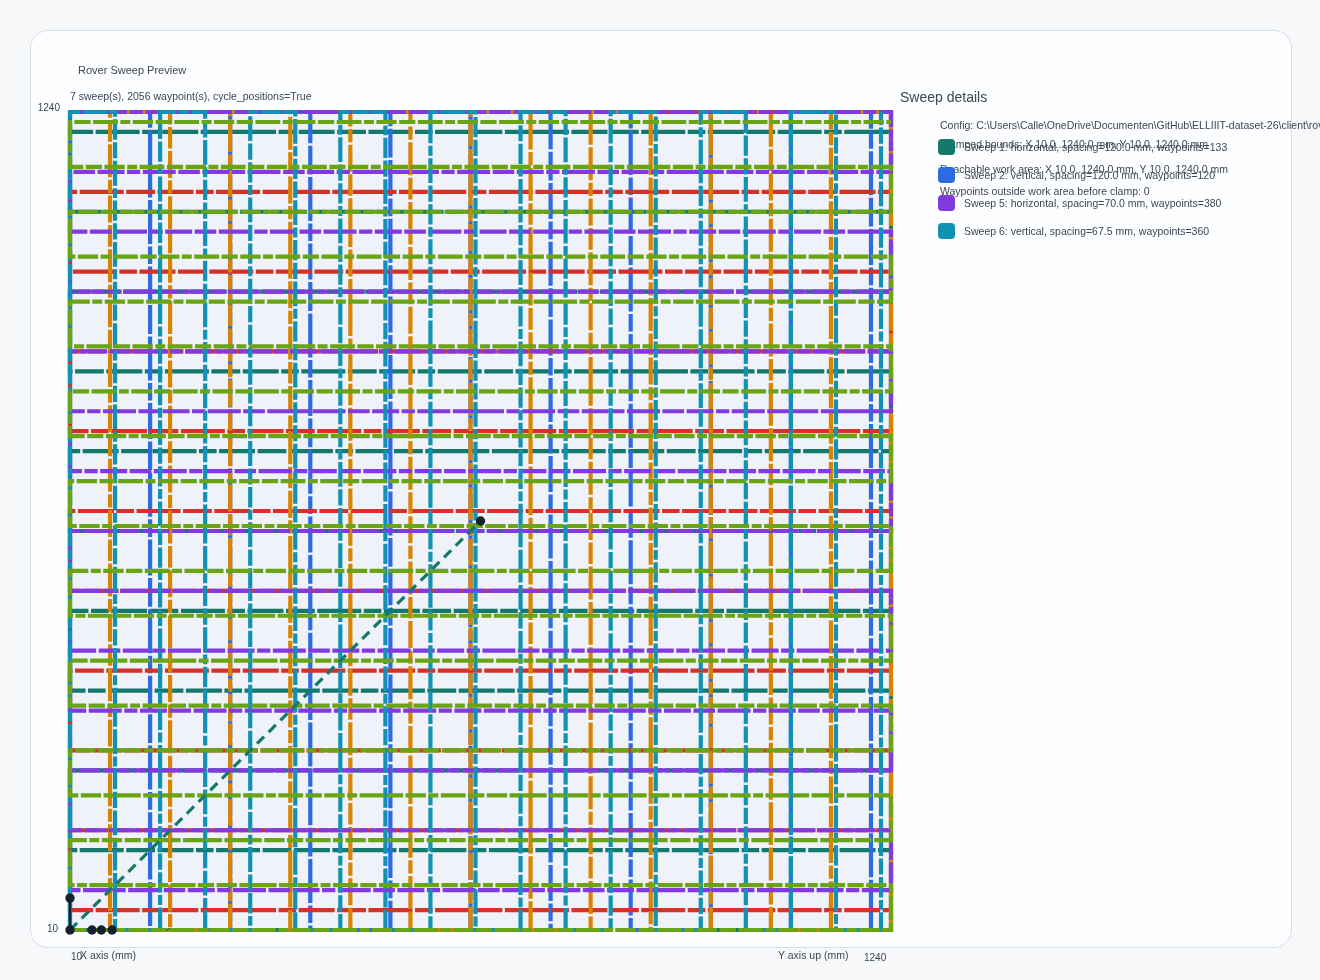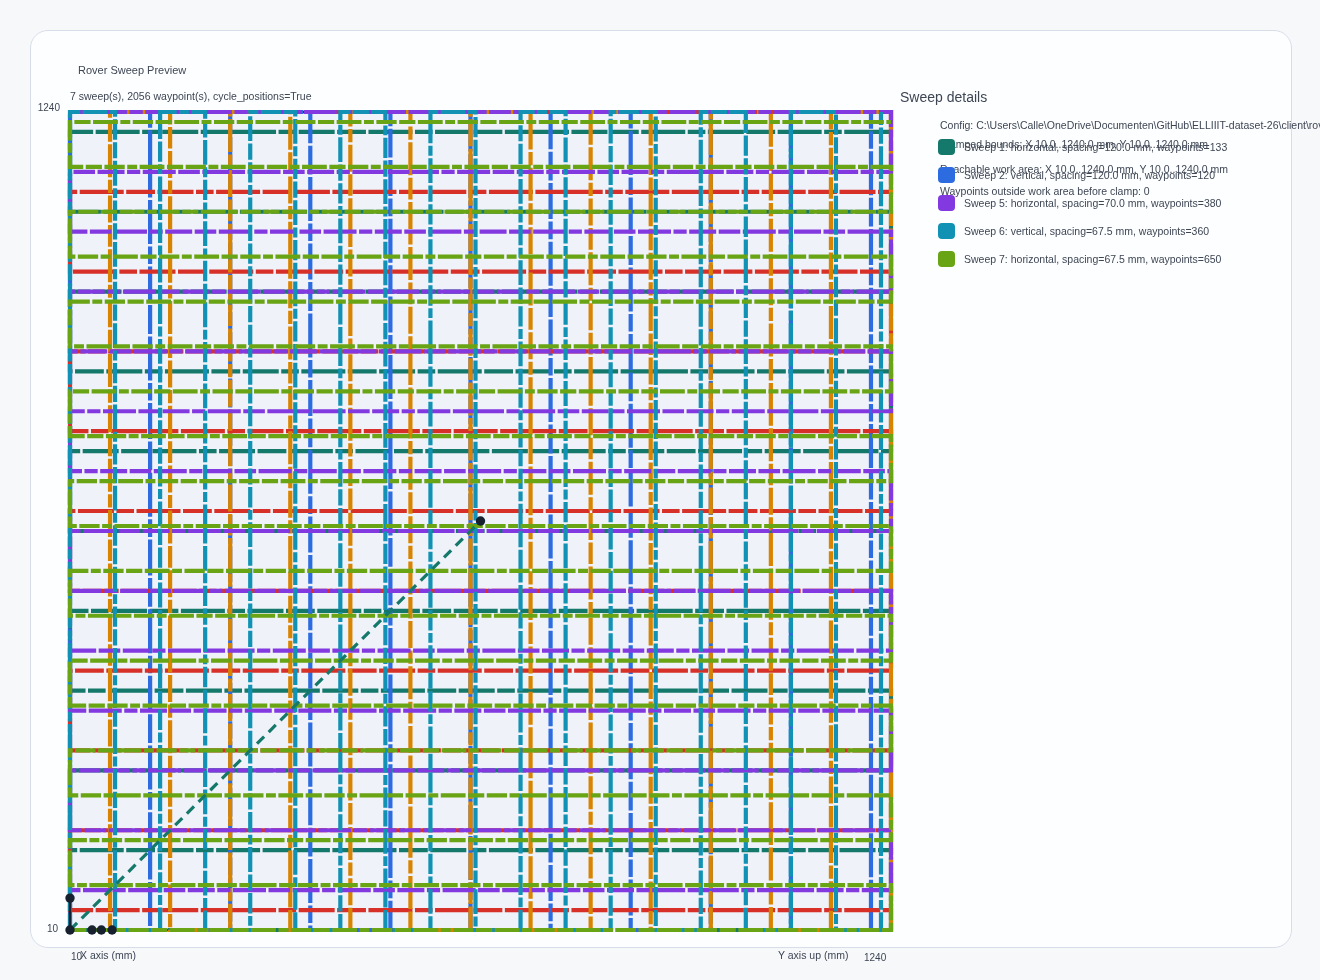--- a/index.html
+++ b/index.html
@@ -80,17 +80,13 @@
     <span class="legend-label">Sweep 2: vertical, spacing=120.0 mm, waypoints=120</span>
   </div>
   <div class="legend-row">
     <span class="legend-swatch" style="background: rgb(131, 57, 224);"></span>
     <span class="legend-label">Sweep 5: horizontal, spacing=70.0 mm, waypoints=380</span>
   </div>
   <div class="legend-row">
     <span class="legend-swatch" style="background: rgb(17, 146, 180);"></span>
     <span class="legend-label">Sweep 6: vertical, spacing=67.5 mm, waypoints=360</span>
   </div>
-  <div class="legend-row">
-    <span class="legend-swatch" style="background: rgb(105, 164, 20);"></span>
-    <span class="legend-label">Sweep 7: horizontal, spacing=67.5 mm, waypoints=650</span>
-  </div>
 </div>
 
 </body></html>

